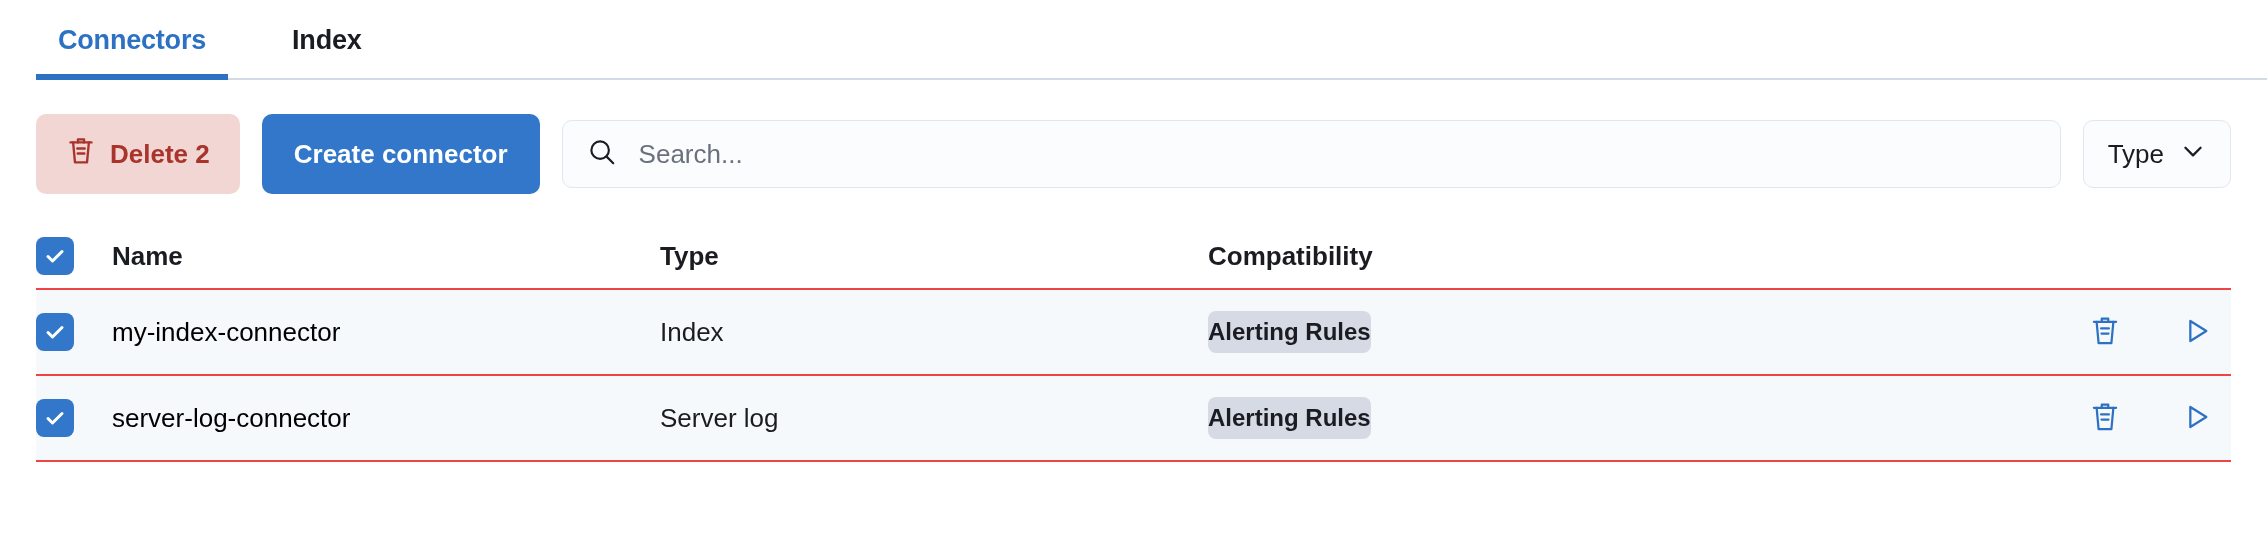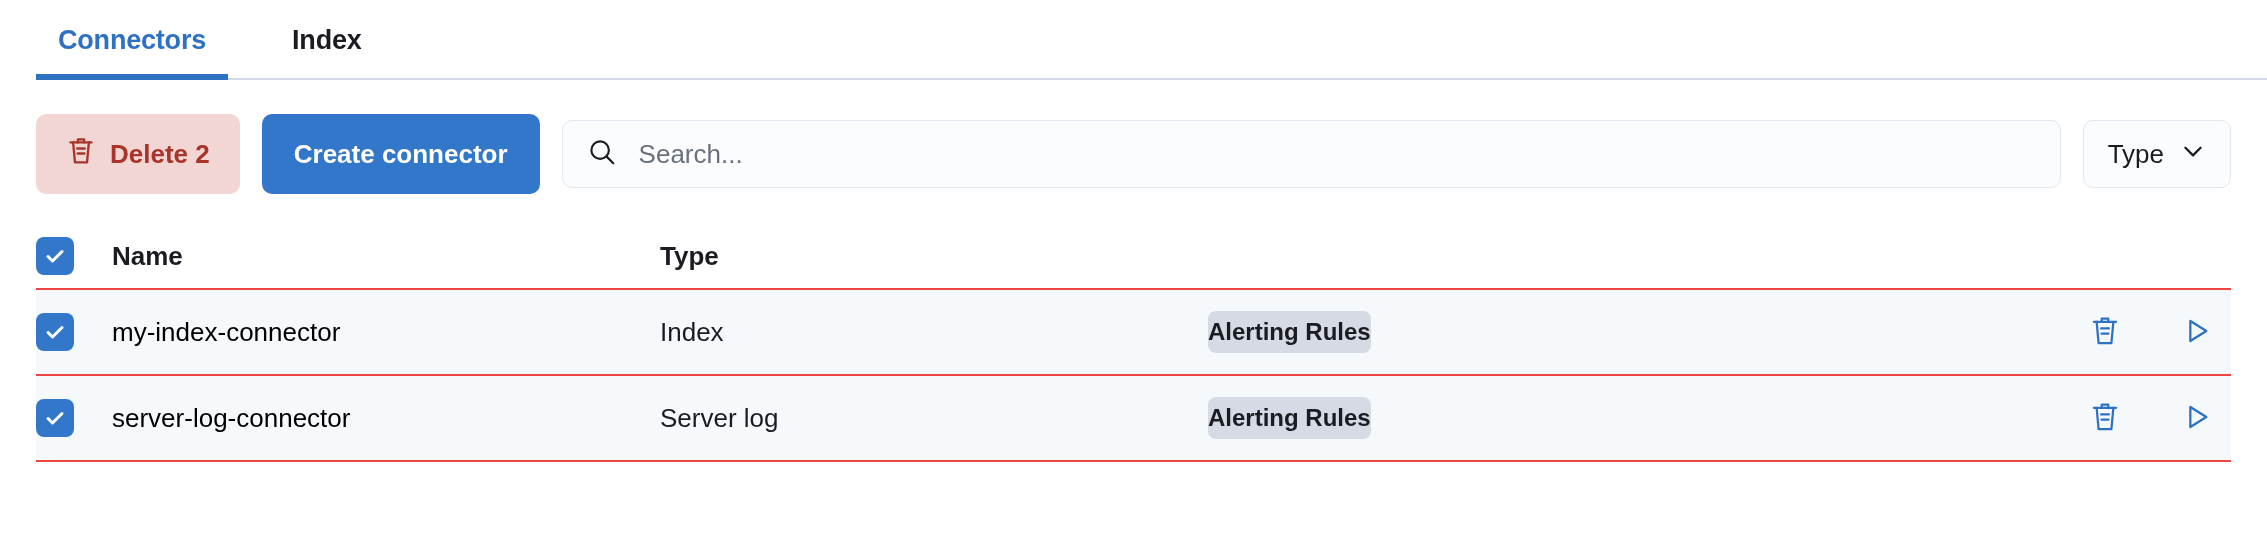--- a/index.html
+++ b/index.html
@@ -258,20 +258,21 @@
   <div class="trow header">
     <div class="cell-check">
       <span class="cb">
         <svg width="24" height="24" viewBox="0 0 24 24" fill="none" stroke="#ffffff" stroke-width="3" stroke-linecap="round" stroke-linejoin="round">
           <path d="M5 12.5l4.5 4.5L19 7.5"></path>
         </svg>
       </span>
     </div>
     <div class="cell-name th">Name</div>
     <div class="cell-type th">Type</div>
+    <div class="cell-compat th">Compatibility</div>
     <div class="cell-actions"></div>
   </div>
 
   <div class="trow data">
     <div class="cell-check">
       <span class="cb">
         <svg width="24" height="24" viewBox="0 0 24 24" fill="none" stroke="#ffffff" stroke-width="3" stroke-linecap="round" stroke-linejoin="round">
           <path d="M5 12.5l4.5 4.5L19 7.5"></path>
         </svg>
       </span>

